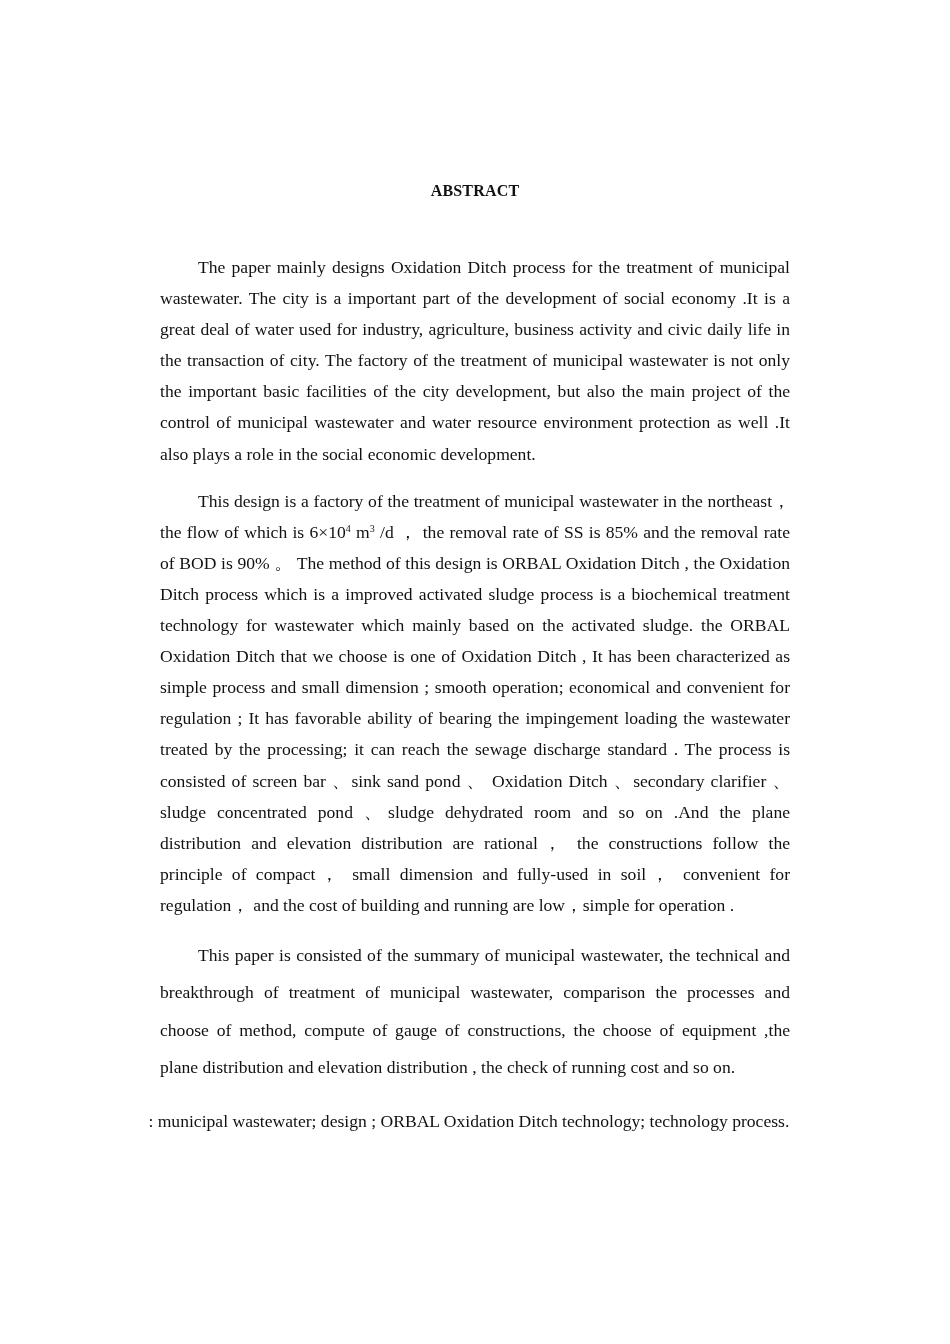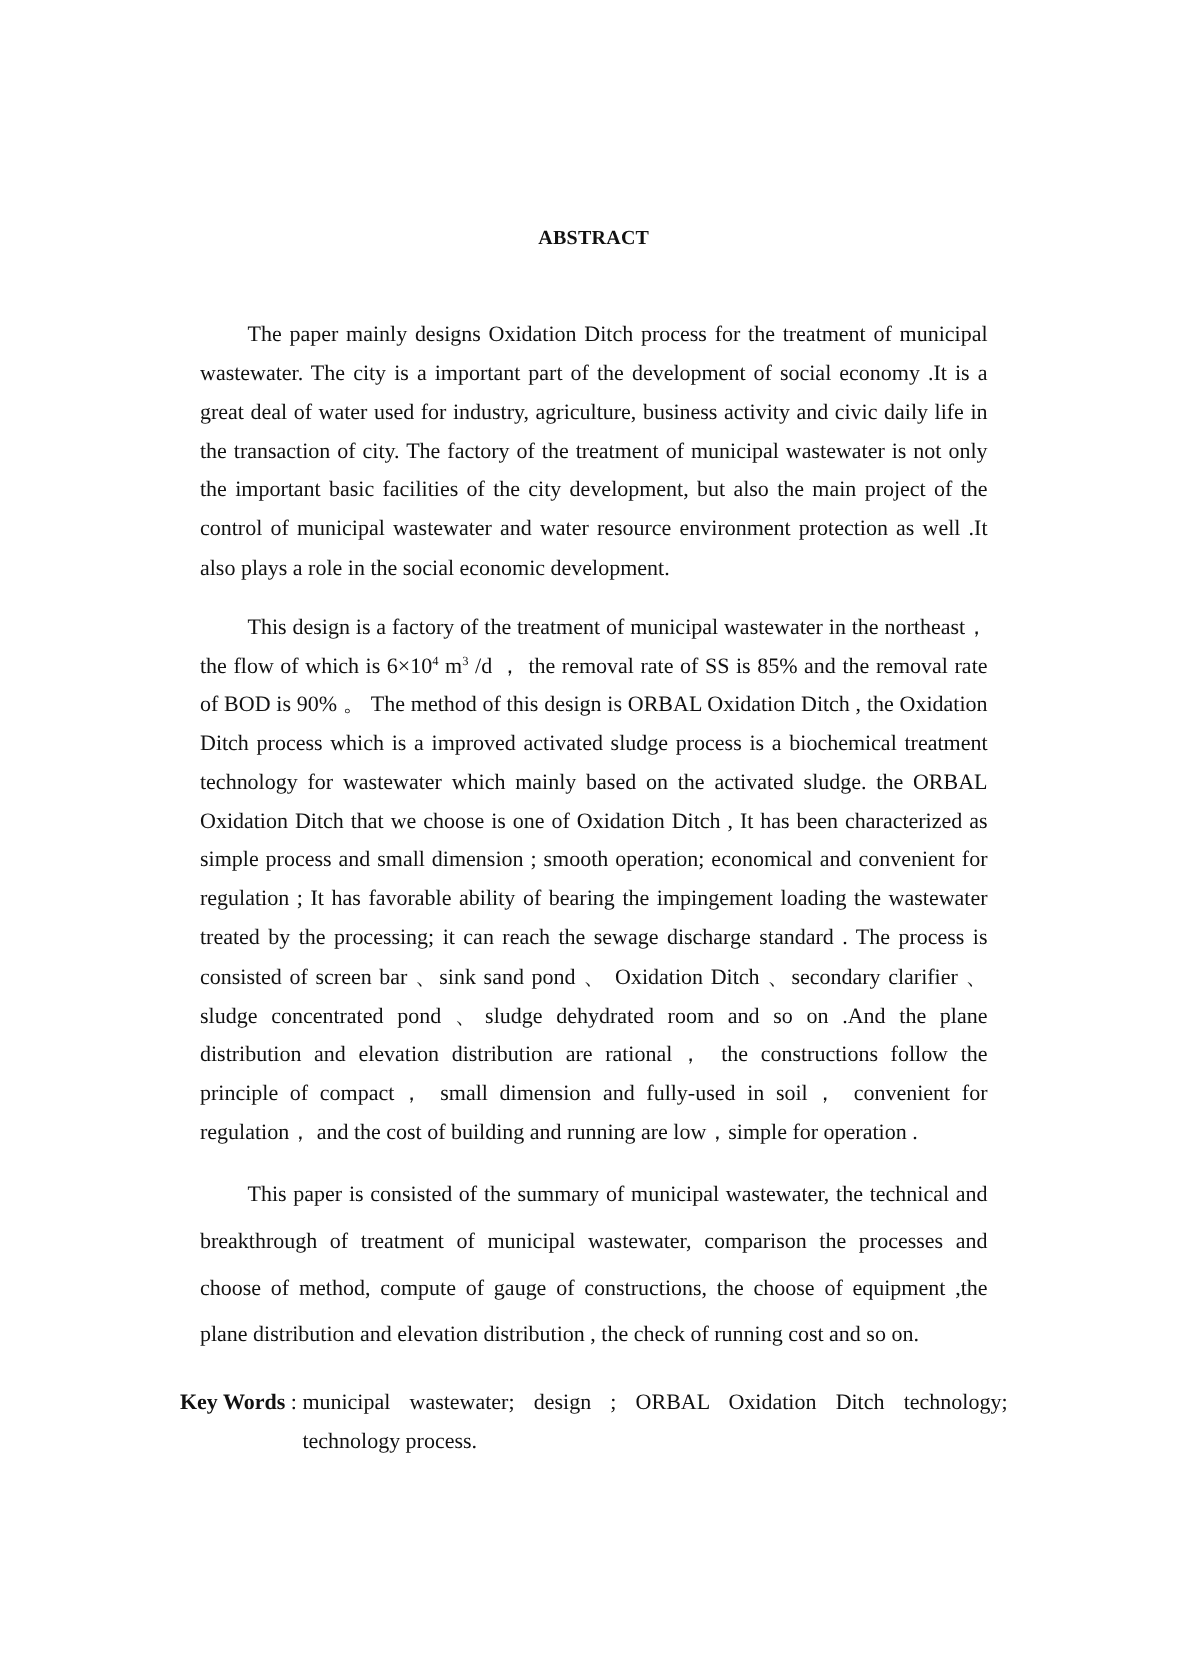--- a/index.html
+++ b/index.html
@@ -26,17 +26,16 @@
 <div class="page">
   <div class="title">ABSTRACT</div>
 
   <div id="body-block">
     <p class="para p-tight">The paper mainly designs Oxidation Ditch process for the treatment of municipal wastewater. The city is a important part of the development of social economy .It is a great deal of water used for industry, agriculture, business activity and civic daily life in the transaction of city. The factory of the treatment of municipal wastewater is not only the important basic facilities of the city development, but also the main project of the control of municipal wastewater and water resource environment protection as well .It also plays a role in the social economic development.</p>
     <p class="para p-tight"><span>This design is a factory of the treatment of municipal wastewater in the northeast， the flow of which is 6×10</span><sup>4</sup><span> m</span><sup>3</sup><span> /d ， the removal rate of SS is 85% and the removal rate of BOD is 90% 。 The method of this design is ORBAL Oxidation Ditch , the Oxidation Ditch process which is a improved activated sludge process is a biochemical treatment technology for wastewater which mainly based on the activated sludge. the ORBAL Oxidation Ditch that we choose is one of Oxidation Ditch , It has been characterized as simple process and small dimension ; smooth operation; economical and convenient for regulation ; It has favorable ability of bearing the impingement loading the wastewater treated by the processing; it can reach the sewage discharge standard . The process is consisted of screen bar 、sink sand pond 、 Oxidation Ditch 、secondary clarifier 、 sludge concentrated pond 、sludge dehydrated room and so on .And the plane distribution and elevation distribution are rational， the constructions follow the principle of compact， small dimension and fully-used in soil， convenient for regulation， and the cost of building and running are low，simple for operation .</span></p>
     <p class="para p-loose">This paper is consisted of the summary of municipal wastewater, the technical and breakthrough of treatment of municipal wastewater, comparison the processes and choose of method, compute of gauge of constructions, the choose of equipment ,the plane distribution and elevation distribution , the check of running cost and so on.</p>
   </div>
 
   <div class="kw">
-    <span class="kw-label">Key Words</span>
     <span class="kw-colon"> : </span>
     <span class="kw-text">municipal wastewater; design ; ORBAL Oxidation Ditch technology; technology process.</span>
   </div>
 </div>
 
 </body></html>

